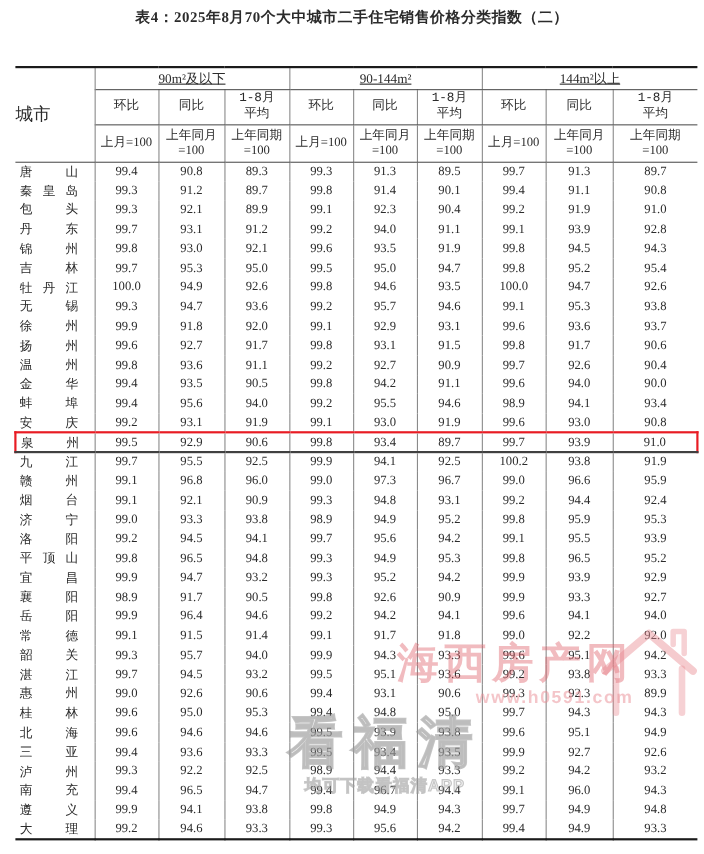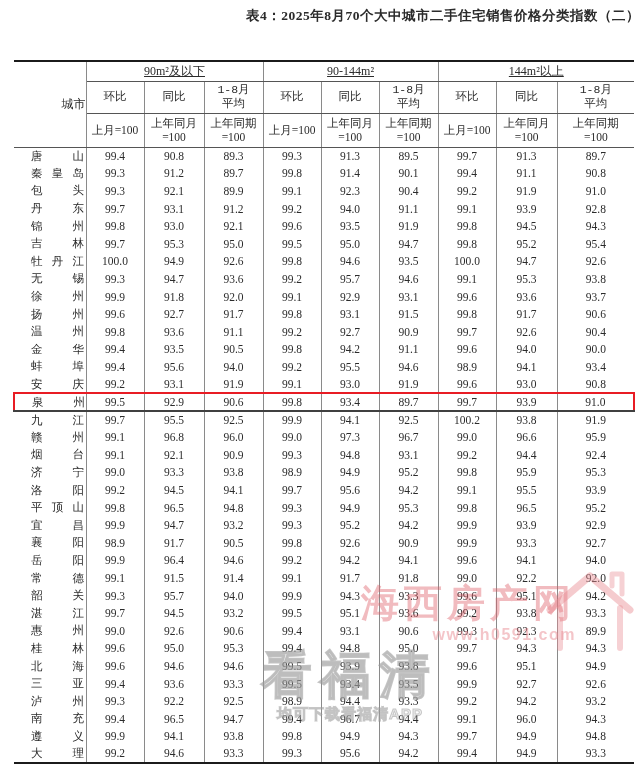--- a/index.html
+++ b/index.html
@@ -1,35 +1,35 @@
 <!DOCTYPE html>
 <html><head>
 <meta charset="utf-8">
 <style>
   html,body{margin:0;padding:0;background:#fff;}
   .page{position:relative;width:640px;height:776px;background:#ffffff;overflow:hidden;
         font-family:"Liberation Serif","DejaVu Serif",serif;color:#2b2b2b;}
-  .title{position:absolute;top:7px;left:0;width:100%;margin:0;text-align:right;
+  .title{position:absolute;top:7px;left:0;width:100%;margin:0;text-align:center;
          font-size:13.5px;font-weight:bold;letter-spacing:.5px;}
   table.price-table{position:absolute;left:13px;top:60px;width:620px;table-layout:fixed;
          border-collapse:collapse;border-top:2.5px solid #1b1b1b;border-bottom:2.5px solid #1b1b1b;
          font-size:11.5px;}
   th,td{padding:0;font-weight:normal;vertical-align:middle;}
   .vr{border-right:1px solid #8a8a8a;}
   tr.grp-row{height:20px;}
   th.grp{font-size:12px;border-bottom:1px solid #555;text-align:center;text-decoration:underline;}
   tr.metric-row{height:32px;font-family:Liberation Mono, monospace;}
   th.metric{border-bottom:1px solid #555;text-align:center;white-space:pre-line;line-height:1.25;font-size:11.5px;}
   tr.base-row{height:34px;}
   th.base{border-bottom:1.5px solid #555;text-align:center;white-space:pre-line;line-height:1.25;font-size:11.5px;}
-  th.city-h{border-right:1px solid #8a8a8a;border-bottom:1.5px solid #555;text-align:right;font-size:12px;}
+  th.city-h{border-right:1px solid #8a8a8a;border-bottom:1.5px solid #555;text-align:left;font-size:16px;}
   tbody tr{height:17.6px;}
   td.num{text-align:center;}
   td.city{padding-left:3px;}
-  td.city .cn{display:block;width:53px;margin-left:14px;text-align:justify;text-align-last:justify;}
+  td.city .cn{display:block;width:53px;margin-left:1px;text-align:justify;text-align-last:justify;}
   tr.hl td{border-top:2px solid #e81c24;border-bottom:2px solid #404040;}
   tr.hl td:first-child{border-left:2px solid #e81c24;}
   tr.hl td:last-child{border-right:2px solid #e81c24;}
   .wm{position:absolute;pointer-events:none;z-index:4;font-family:"Liberation Sans","DejaVu Sans",sans-serif;}
   .wm-haixi{left:336px;top:584px;width:240px;text-align:right;}
   .wm-haixi .t{font-size:38px;font-weight:bold;letter-spacing:5px;color:rgba(222,92,102,0.42);line-height:1.05;}
   .wm-haixi .u{font-size:16px;font-weight:bold;letter-spacing:1.5px;color:rgba(233,140,147,0.50);margin-top:2px;}
   .wm-house{left:540px;top:564px;}
   .wm-kfq{left:200px;top:648px;width:300px;text-align:center;}
   .wm-kfq .big{font-size:50px;font-weight:bold;letter-spacing:9px;line-height:1.1;

